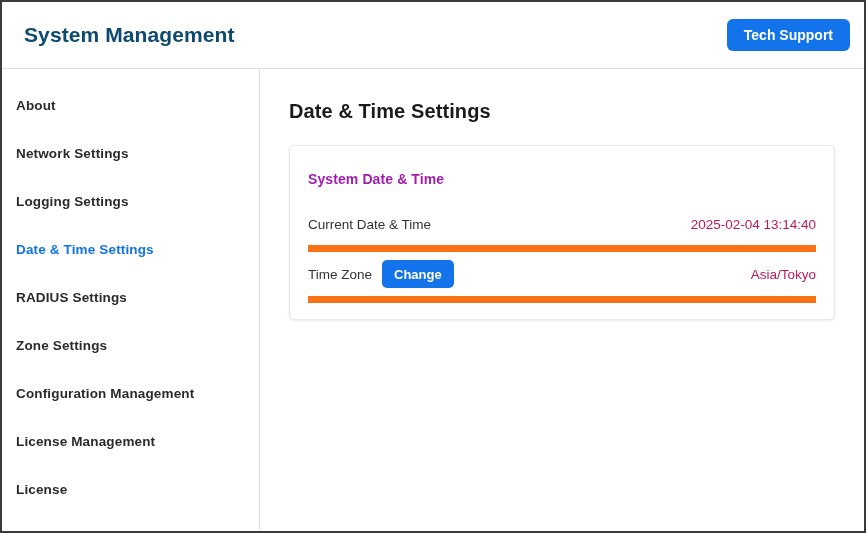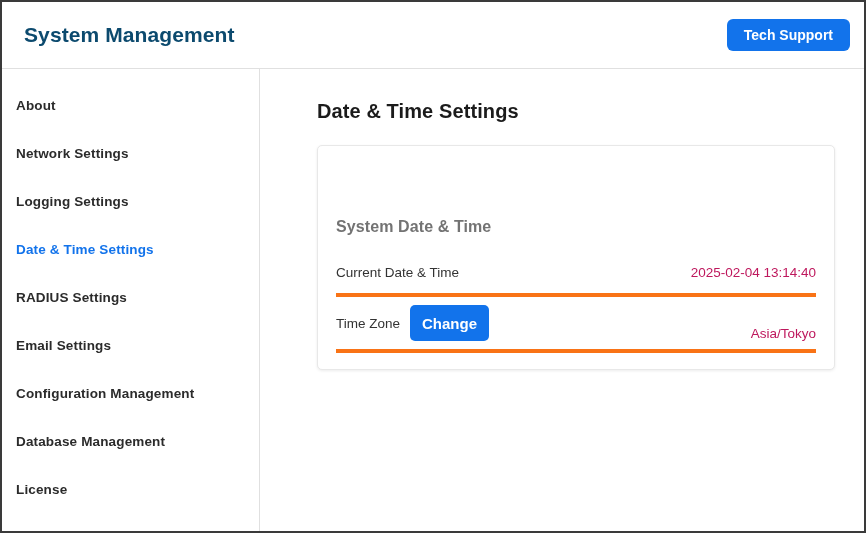--- a/index.html
+++ b/index.html
@@ -46,21 +46,20 @@
     font-weight: 700;
     height: 32px;
     padding: 0 17px;
     cursor: pointer;
   }
   
   .body-wrap {
     flex: 1;
     display: flex;
     min-height: 0;
-    gap: 28px;
   }
   .sidebar {
     width: 258px;
     flex: 0 0 258px;
     border-right: 1px solid #e0e0e0;
     padding-top: 12px;
     background: #ffffff;
   }
   .sidebar-item {
     height: 48px;
@@ -91,55 +90,54 @@
   }
   .card {
     margin-top: 24px;
     background: #ffffff;
     border: 1px solid #e8e8e8;
     border-radius: 5px;
     box-shadow: 0 1px 3px rgba(0,0,0,0.08);
     padding: 24px 18px 16px 18px;
   }
   .card-title {
-    font-size: 16px;
+    font-size: 14px;
     font-weight: 700;
-    color: #737373;
+    color: #a21caf;
     line-height: 18px;
     letter-spacing: 0.1px;
-    margin-top: 48px;
   }
   .rows {
     margin-top: 16px;
   }
   .row {
     display: flex;
-    align-items: flex-end;
+    align-items: center;
     justify-content: space-between;
-    border-bottom: 4px solid #f97316;
+    border-bottom: 7px solid #f97316;
     font-size: 13.5px;
     color: #333333;
   }
   .row.row-text { padding: 13px 0; }
   .row.row-with-button { padding: 8px 0; }
   .row-left {
     display: flex;
     align-items: center;
   }
   .row-label { color: #333333; }
   .row-value { color: #be185d; }
   .btn-small {
     background: var(--accent, #1273eb);
     color: #ffffff;
     border: none;
     border-radius: 5px;
     font-family: "Liberation Sans", sans-serif;
-    font-size: 15px;
+    font-size: 13px;
     font-weight: 700;
-    height: 36px;
+    height: 28px;
     padding: 0 12px;
     margin-left: 10px;
     cursor: pointer;
   }
 </style>
 </head>
 <body>
 
 <div class="window">
 
@@ -149,23 +147,23 @@
   </div>
 
   <div class="body-wrap">
 
     <nav class="sidebar">
       <div class="sidebar-item">About</div>
       <div class="sidebar-item">Network Settings</div>
       <div class="sidebar-item">Logging Settings</div>
       <div class="sidebar-item active">Date &amp; Time Settings</div>
       <div class="sidebar-item">RADIUS Settings</div>
-      <div class="sidebar-item">Email Settings</div>
+      <div class="sidebar-item">Zone Settings</div>
       <div class="sidebar-item">Configuration Management</div>
-      <div class="sidebar-item">Database Management</div>
+      <div class="sidebar-item">License Management</div>
       <div class="sidebar-item">License</div>
     </nav>
 
     <main class="main">
       <h1 class="page-title">Date &amp; Time Settings</h1>
 
       <section class="card">
         <div class="card-title">System Date &amp; Time</div>
 
         <div class="rows">

